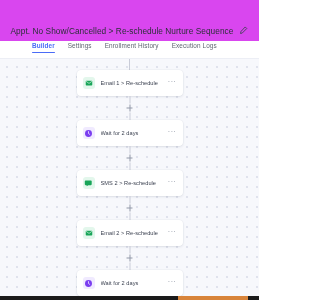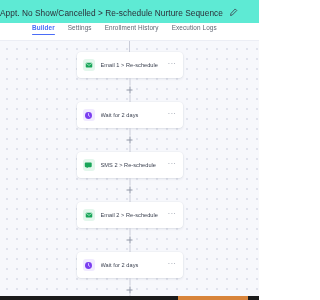--- a/index.html
+++ b/index.html
@@ -24,23 +24,23 @@
     flex-direction: column;
     background: #ffffff;
   }
 
   
   .header {
     height: 21px;
     flex: 0 0 21px;
     display: flex;
     align-items: center;
-    justify-content: flex-start;
-    background: #5eead4;
-    padding-top: 2px;
+    justify-content: center;
+    background: #d946ef;
+    padding-top: 20px;
   }
   .header-title {
     font-size: 8.3px;
     color: #2b2f38;
     letter-spacing: 0.05px;
     white-space: nowrap;
   }
   .edit-icon {
     margin-left: 6px;
     width: 9px;

